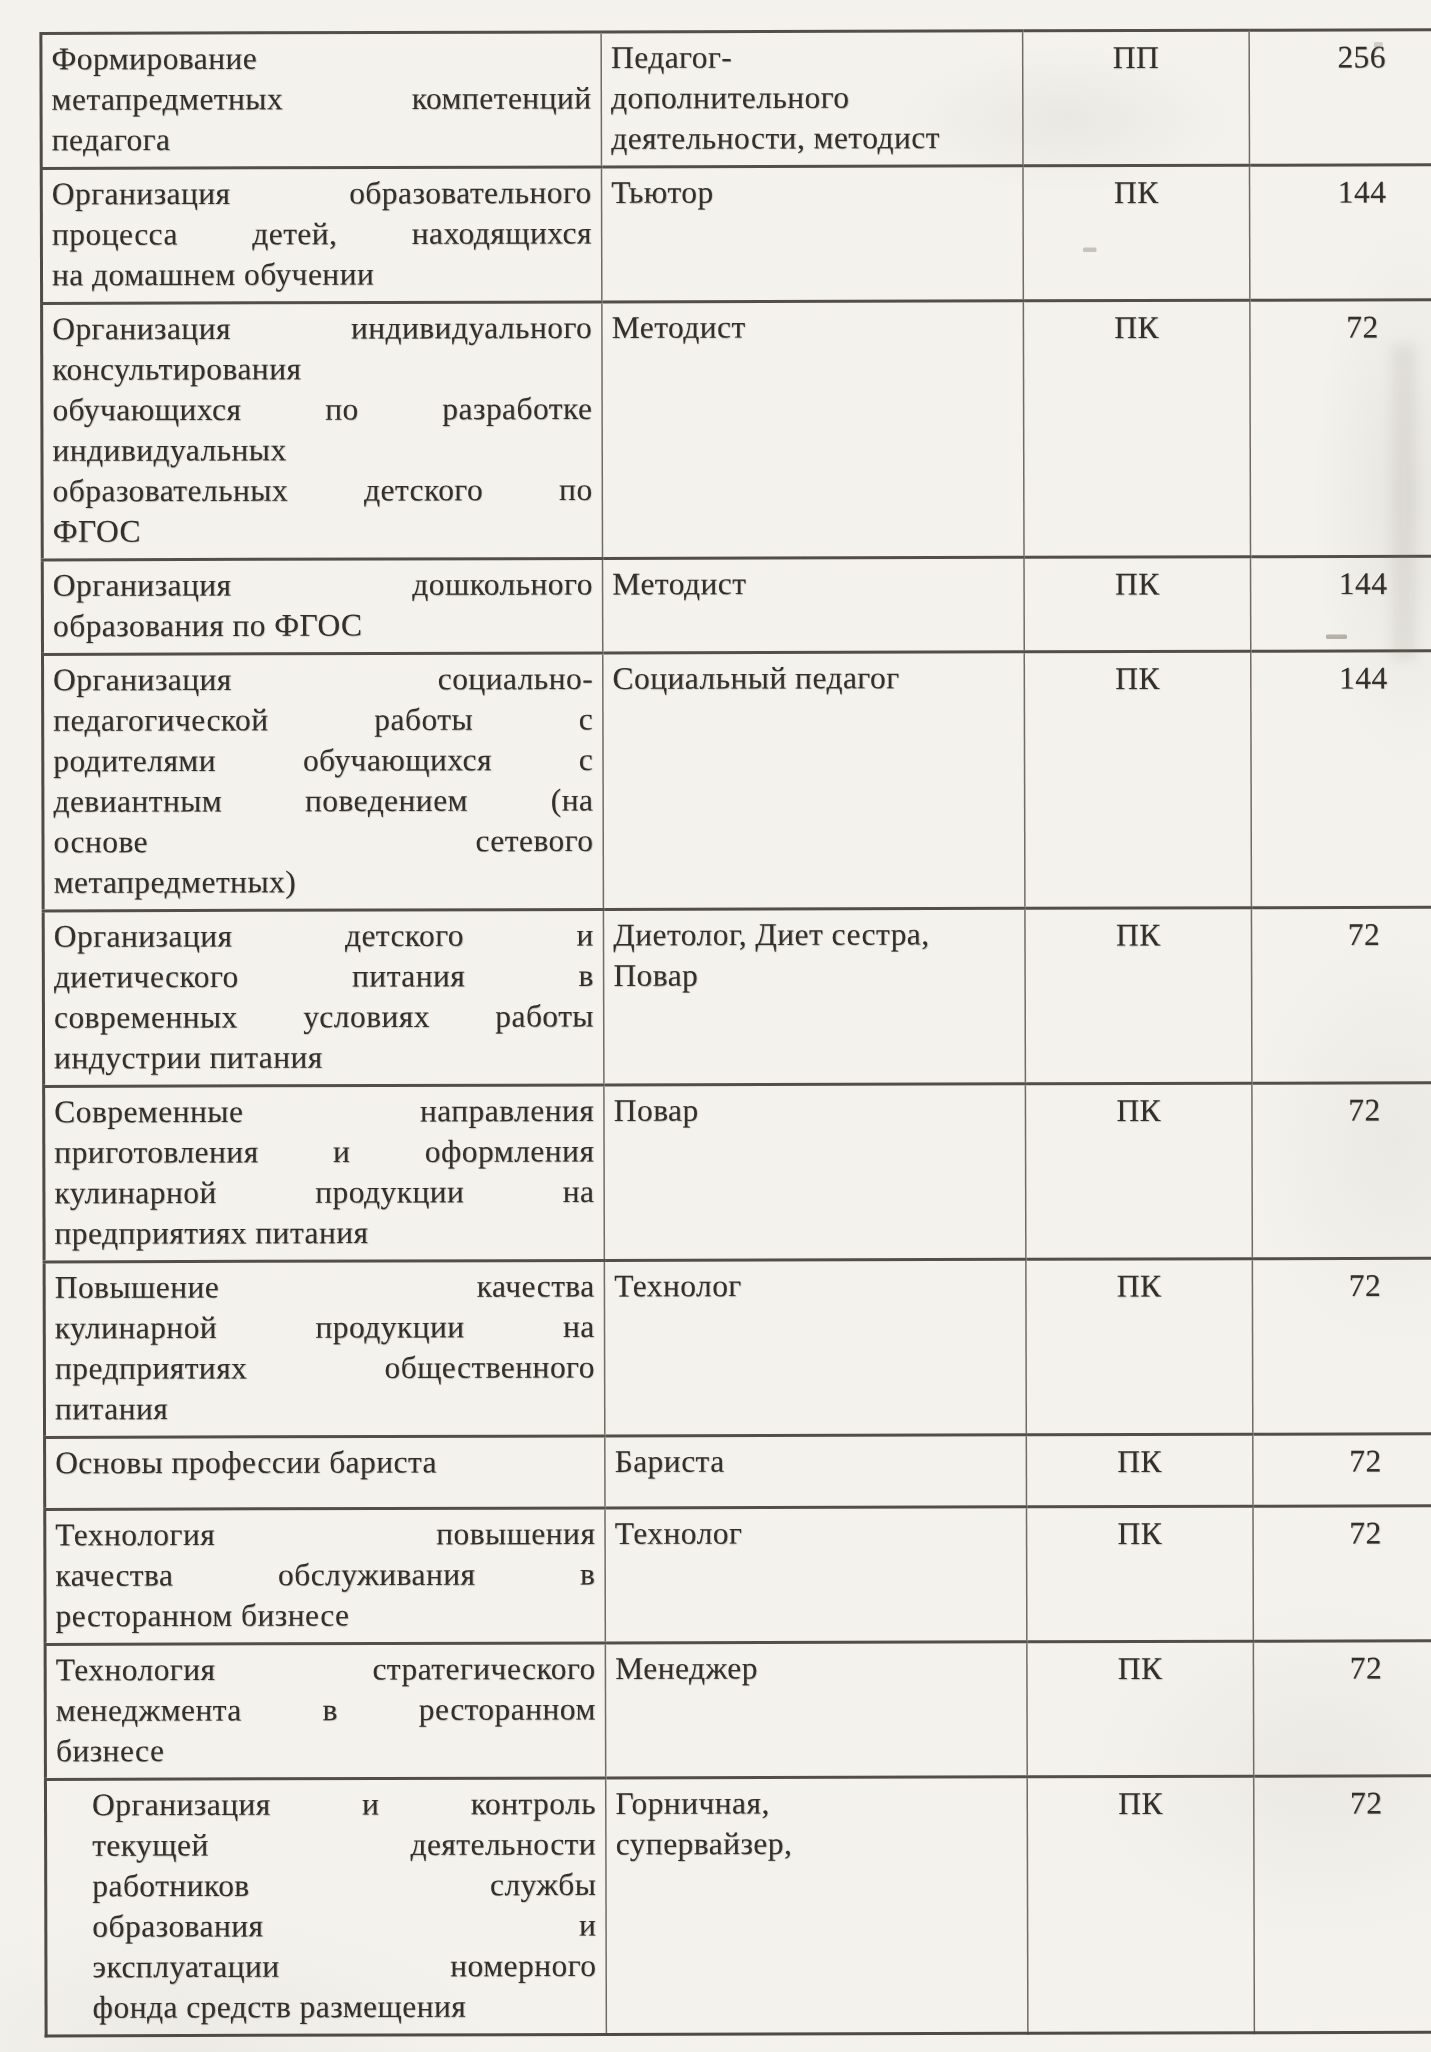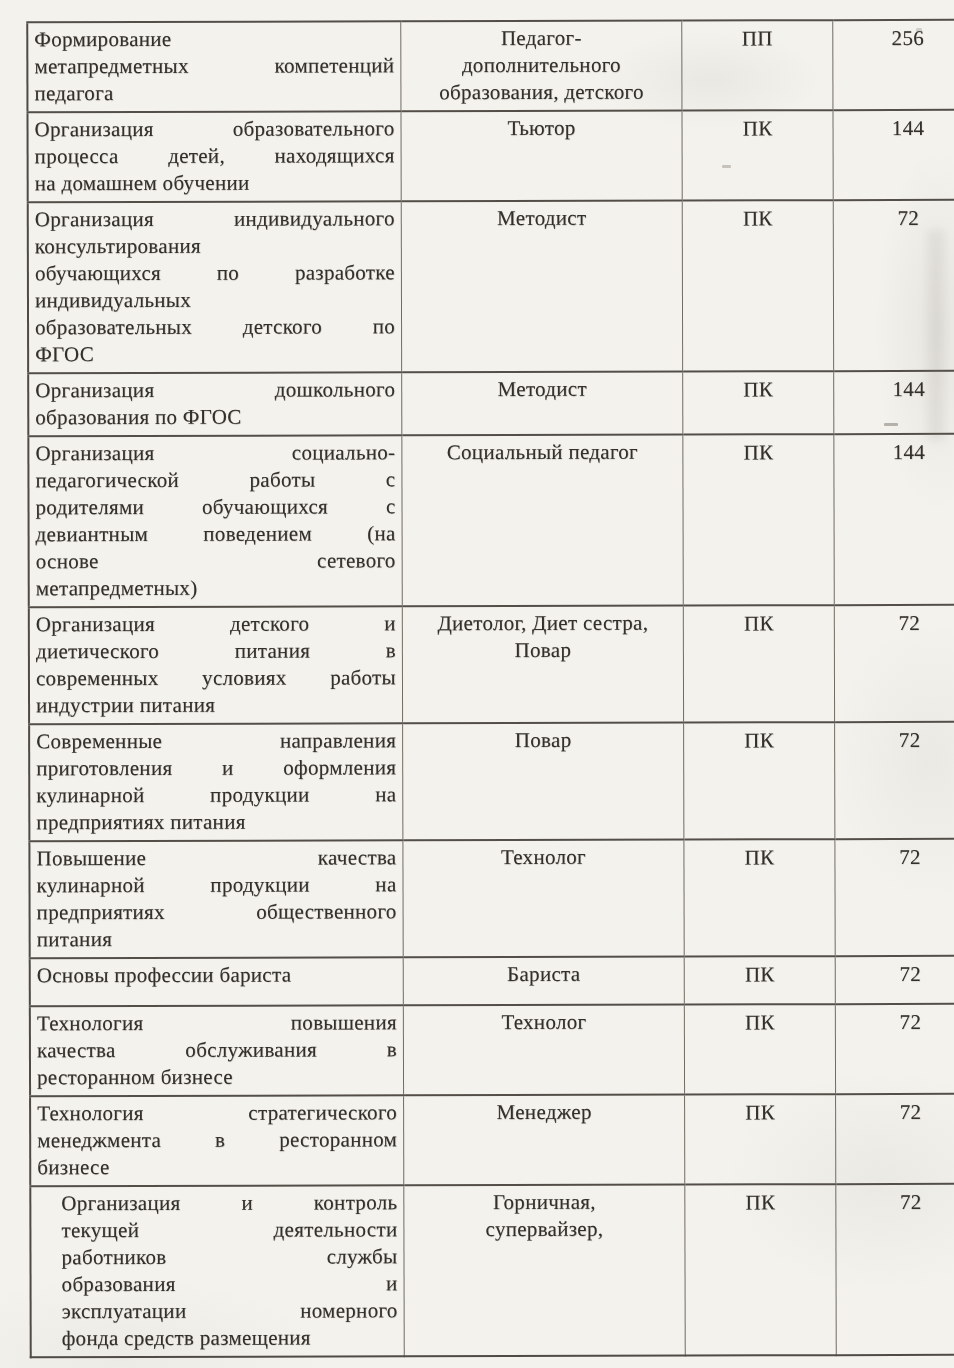--- a/index.html
+++ b/index.html
@@ -43,21 +43,21 @@
   }
 
   .doc-table td.c1 { width: 360px; margin-left: 44px; }
   .doc-table td.c2 { width: 268px; text-align: center; }
   .doc-table td.c3 { width: 138px; text-align: center; padding-top: 4px; margin-left: 39px; }
   .doc-table td.c4 { width: 137px; text-align: center; padding-top: 4px; }
 
   
   .jline { text-align: justify; text-align-last: justify; }
   .jline.last { text-align-last: left; }
-  .cline { text-align: center; }
+  .cline { text-align: left; }
 
   
   .doc-table tr:nth-child(9) td { padding-bottom: 15px; font-family: Liberation Serif, serif; }
   
   .doc-table tr:nth-child(12) td.c1 { padding-left: 30px; }
 
   
   .speck {
     position: absolute;
     background: #837d74;
@@ -82,21 +82,21 @@
     <tbody id="table-body">
     <tr>
       <td class="c1">
             <div class="jline">Формирование</div>
             <div class="jline">метапредметных компетенций</div>
             <div class="jline last">педагога</div>
           </td>
       <td class="c2">
             <div class="cline">Педагог-</div>
             <div class="cline">дополнительного</div>
-            <div class="cline">образования, детского</div>
+            <div class="cline">деятельности, методист</div>
           </td>
       <td class="c3">ПП</td>
       <td class="c4">256</td>
     </tr>
 
     <tr>
       <td class="c1">
             <div class="jline">Организация образовательного</div>
             <div class="jline">процесса детей, находящихся</div>
             <div class="jline last">на домашнем обучении</div>

